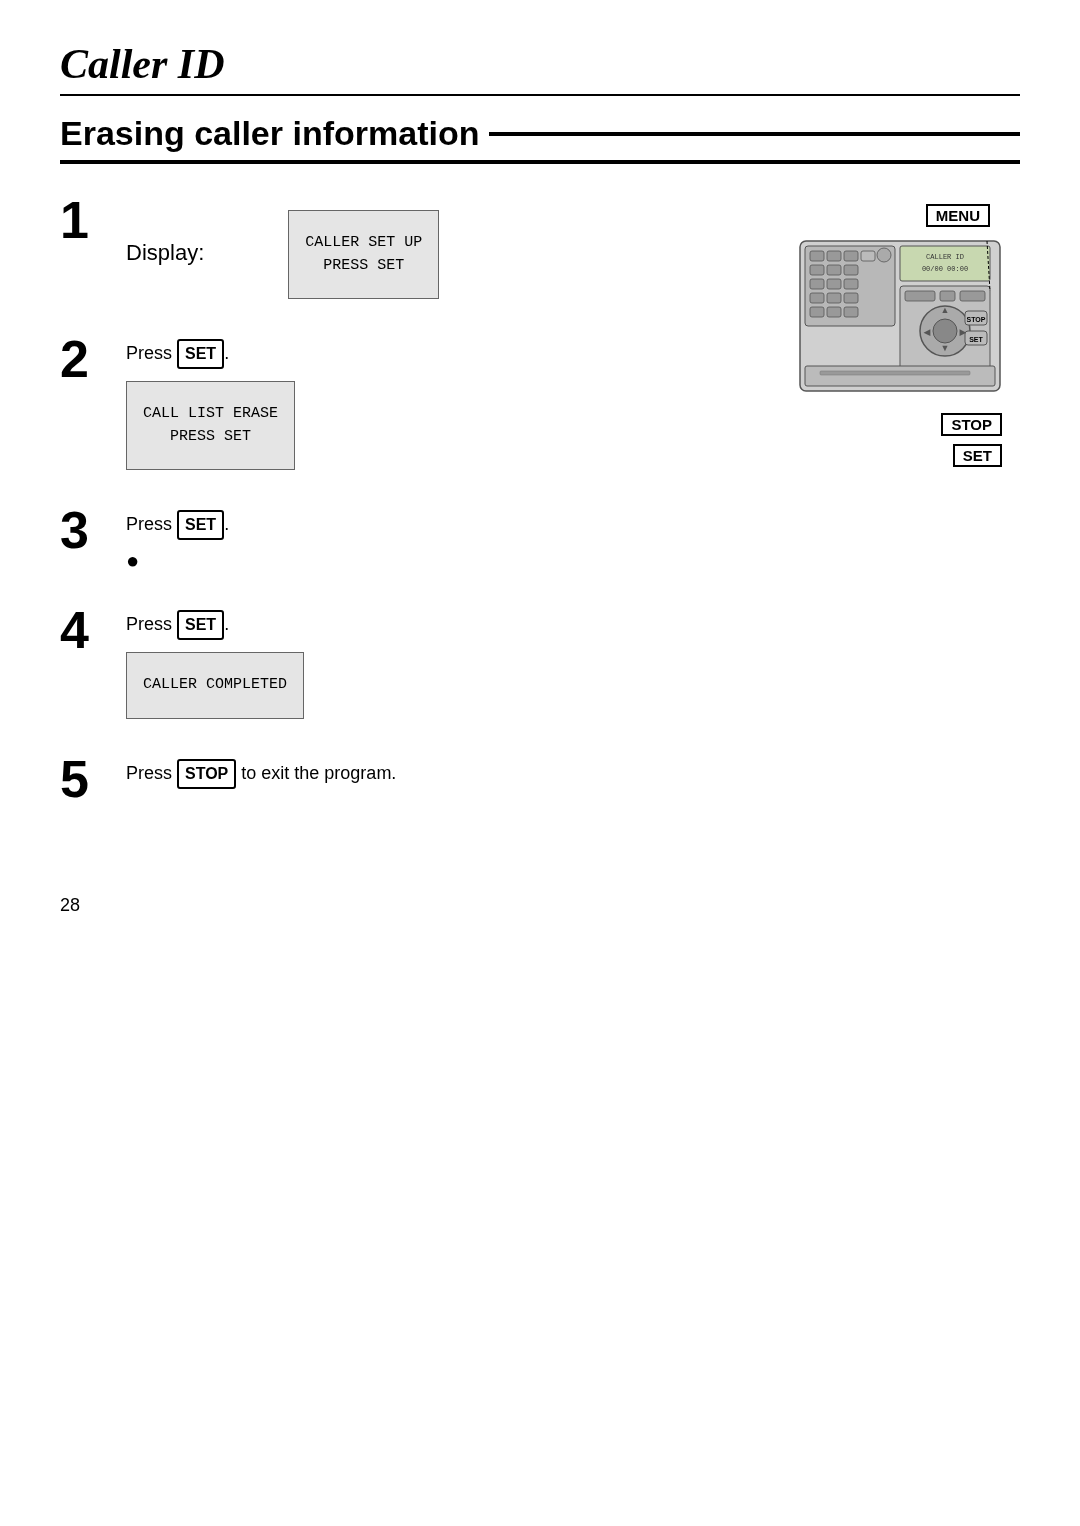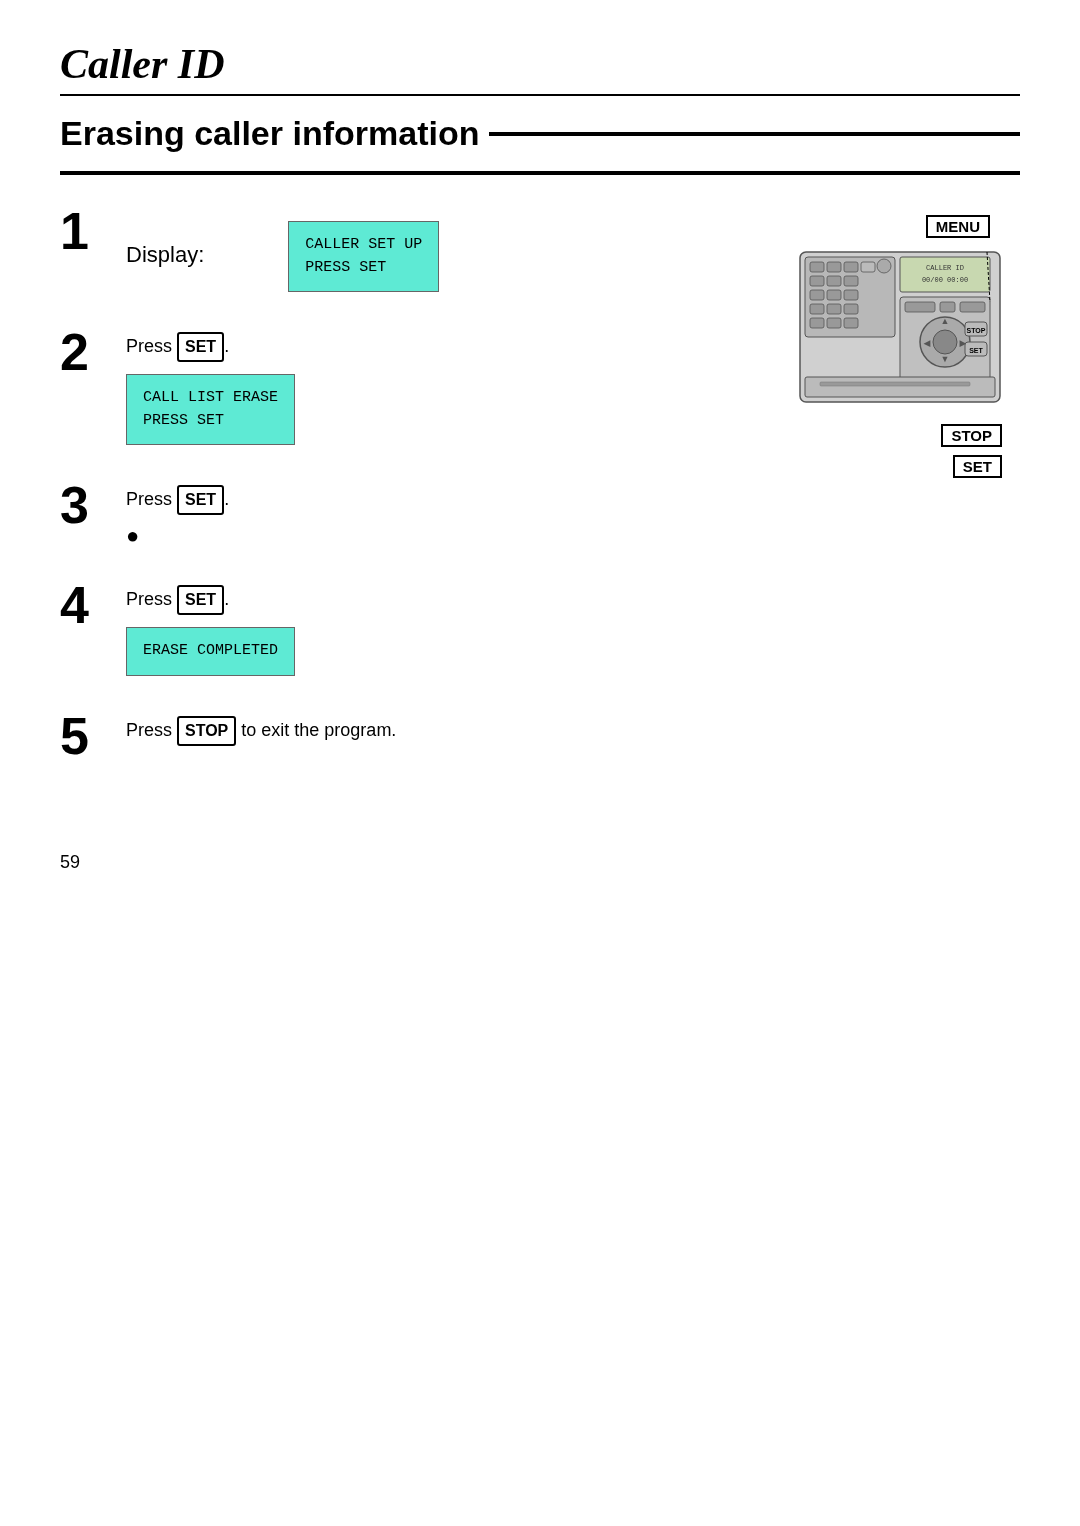--- a/index.html
+++ b/index.html
@@ -19,21 +19,21 @@
       font-size: 42px;
       border-bottom: 2px solid #000;
       padding-bottom: 6px;
       margin-bottom: 18px;
     }
 
     .section-title {
       font-size: 34px;
       font-weight: bold;
       border-bottom: 4px solid #000;
-      padding-bottom: 18px;
+      padding-bottom: 7px;
       margin-bottom: 30px;
       display: flex;
       align-items: center;
     }
 
     .section-title::after {
       content: '';
       flex: 1;
       height: 4px;
       background: #000;
@@ -87,27 +87,28 @@
       display: inline-block;
       border: 2px solid #000;
       padding: 1px 6px;
       font-weight: bold;
       font-size: 16px;
       border-radius: 3px;
     }
 
     .display-box {
       border: 1px solid #666;
-      background: #5eead4;
+      background: #e5e5e5;
       font-family: 'Courier New', Courier, monospace;
       font-size: 15px;
-      padding: 12px 16px;
+      padding: 21px 16px;
       display: inline-block;
       margin-left: 80px;
       margin-top: 4px;
+      text-align: center;
       line-height: 1.5;
     }
 
     .display-label {
       font-size: 22px;
       display: inline-block;
       margin-right: 4px;
     }
 
     .display-row {
@@ -194,21 +195,21 @@
     </div>
 
     <div class="step">
       <div class="step-number">4</div>
       <div class="step-content">
         <div class="step-text">
           Press <span class="key-badge">SET</span>.
         </div>
         <div class="display-row">
           <div class="display-box" style="margin-left:0;">
-            <div>ERASE COMPLETED</div>
+            <div>CALLER COMPLETED</div>
           </div>
         </div>
       </div>
     </div>
 
     <div class="step">
       <div class="step-number">5</div>
       <div class="step-content">
         <div class="step-text">
           Press <span class="key-badge">STOP</span> to exit the program.
@@ -287,13 +288,13 @@
     <div style="align-self:flex-end; margin-right:18px; margin-top:2px;">
       <span class="button-label">STOP</span>
     </div>
 
     <div style="align-self:flex-end; margin-right:18px; margin-top:8px;">
       <span class="button-label">SET</span>
     </div>
   </div>
 </div>
 
-<div style="margin-top: 60px; font-size: 18px;">59</div>
+<div style="margin-top: 60px; font-size: 18px;">28</div>
 
 </body></html>

